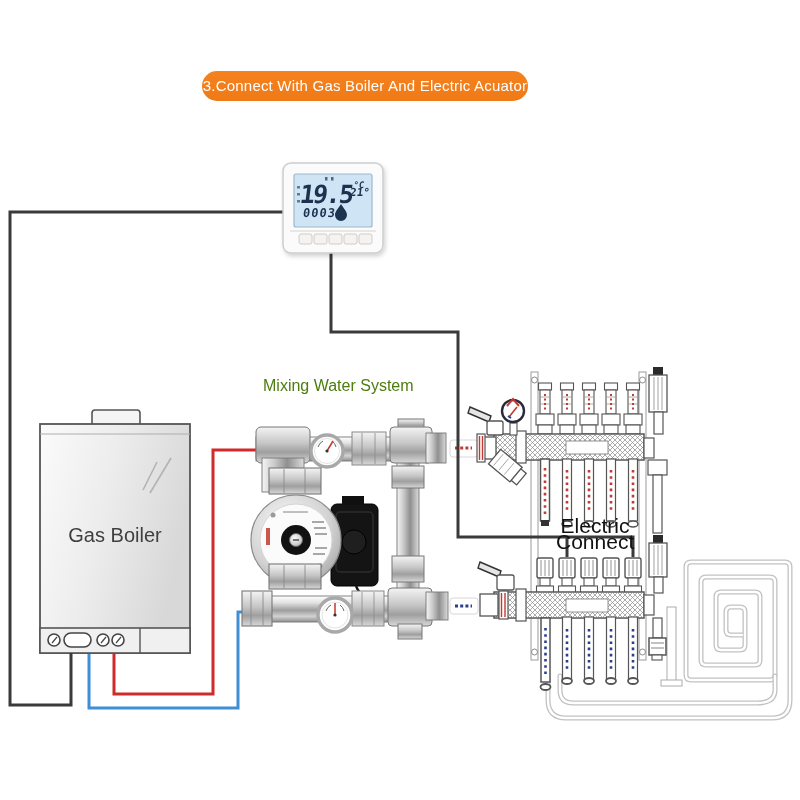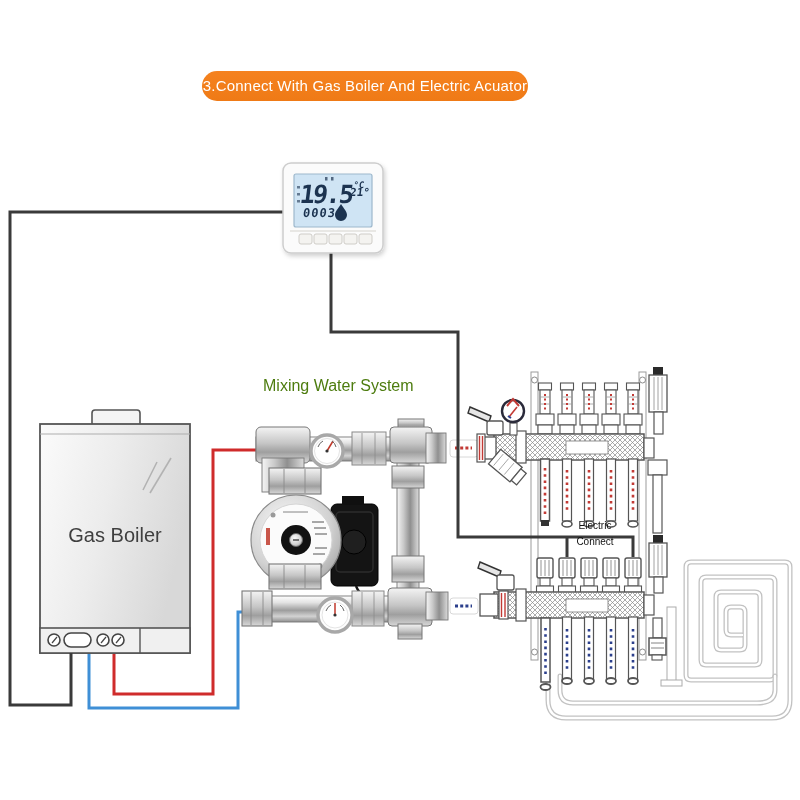--- a/index.html
+++ b/index.html
@@ -5,21 +5,21 @@
   html,body{margin:0;padding:0;background:#fff;}
   .stage{position:relative;width:800px;height:800px;background:#fff;overflow:hidden;
          font-family:"Liberation Sans",sans-serif;}
   .stage svg{position:absolute;left:0;top:0;}
   .overlay{position:absolute;z-index:5;}
   .banner{left:202px;top:71px;width:326px;height:30px;line-height:30px;text-align:center;
           background:linear-gradient(var(--banner-orange,#f5821f),var(--banner-orange-deep,#ef7a16));
           border-radius:15px;color:#fff;font-size:15px;letter-spacing:.2px;}
   .lbl-boiler{left:50px;top:524px;width:130px;text-align:center;font-size:20px;color:#3f3f3f;}
   .lbl-mixing{left:263px;top:377px;width:156px;font-size:16px;color:#4d7c0f;}
-  .lbl-actuator{left:556px;top:518px;width:78px;text-align:center;font-size:10px;line-height:16px;color:#111;}
+  .lbl-actuator{left:556px;top:518px;width:78px;text-align:center;font-size:21px;line-height:16px;color:#111;}
   .lcd-temp{left:300px;top:180px;color:var(--lcd-ink,#1c3350);
             font-family:"DejaVu Sans Mono",monospace;font-weight:bold;transform:skewX(-7deg);}
   .lcd-big{font-size:25px;letter-spacing:-2px;}
   .lcd-unit{font-size:9px;vertical-align:top;}
   .lcd-set{left:350px;top:186px;font-size:11px;font-family:"DejaVu Sans Mono",monospace;
            font-weight:bold;color:var(--lcd-ink,#1c3350);transform:skewX(-7deg);}
   .lcd-time{left:303px;top:206px;font-size:12px;font-family:"DejaVu Sans Mono",monospace;
             font-weight:bold;letter-spacing:1px;color:var(--lcd-ink,#1c3350);transform:skewX(-7deg);}
   .wire{stroke:var(--wire-black,#3a3a3a);stroke-width:3;fill:none;}
   .pipe-red{stroke:var(--supply-red,#cf2b2b);stroke-width:3;fill:none;}

